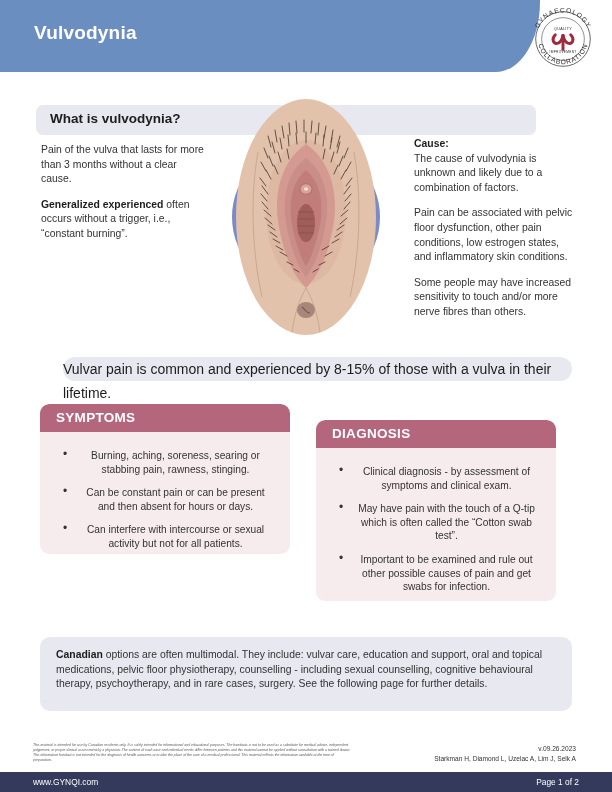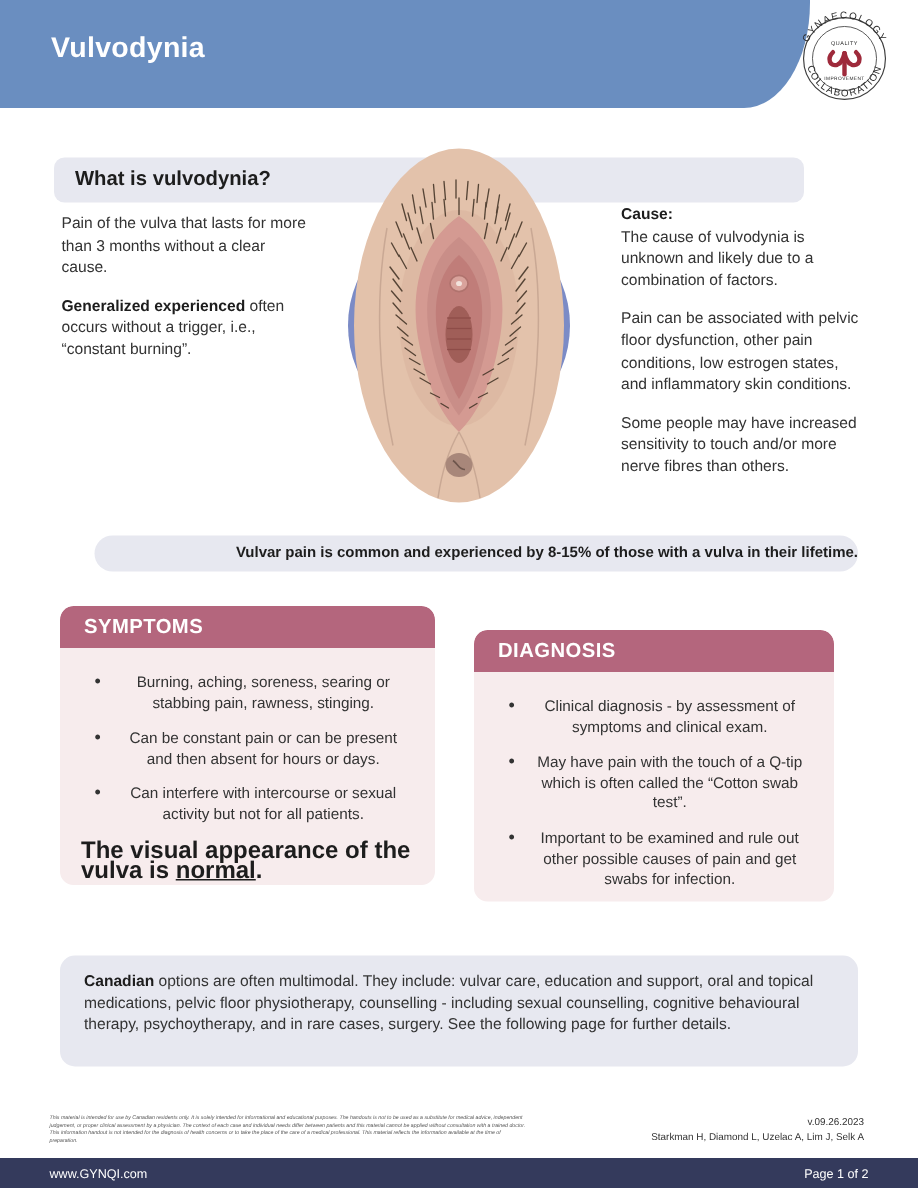--- a/index.html
+++ b/index.html
@@ -84,34 +84,34 @@
     left: 63px; top: 357px;
     width: 509px; height: 24px;
     background: #e7e8f0;
     border-radius: 12px;
   }
   .pill-text {
     position: absolute;
     left: 63px; top: 357px;
     width: 509px; height: 24px;
     line-height: 24px;
-    text-align: right;
-    font-size: 10px;
-    font-weight: bold;
+    text-align: left;
+    font-size: 14px;
+    font-weight: normal;
     color: #1d1d1d;
   }
 
   
   .panel {
     position: absolute;
     background: #f7eced;
     border-radius: 9px;
     overflow: hidden;
   }
-  .panel-symptoms { left: 40px; top: 404px; width: 250px; height: 186px; }
+  .panel-symptoms { left: 40px; top: 404px; width: 250px; height: 150px; }
   .panel-diagnosis { left: 316px; top: 420px; width: 240px; height: 181px; }
   .panel-head {
     height: 28px;
     background: #b4667d;
     border-top-left-radius: 9px;
     border-top-right-radius: 9px;
   }
   .panel-head span {
     display: block;
     padding: 6px 0 0 16px;

